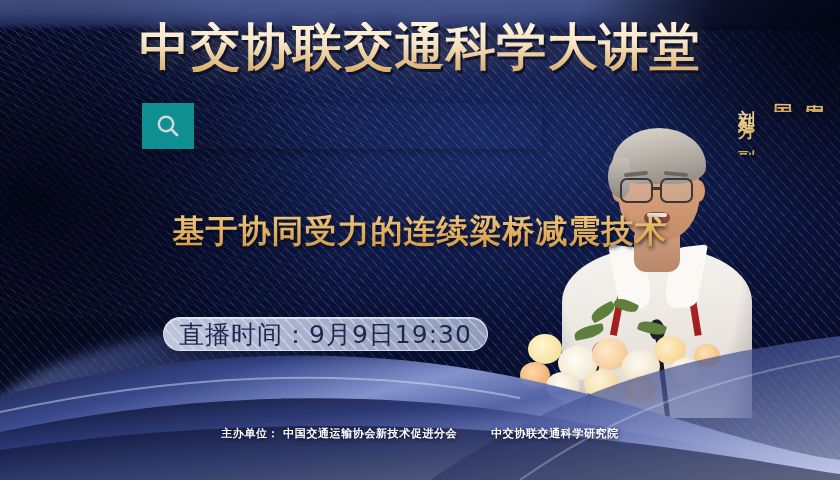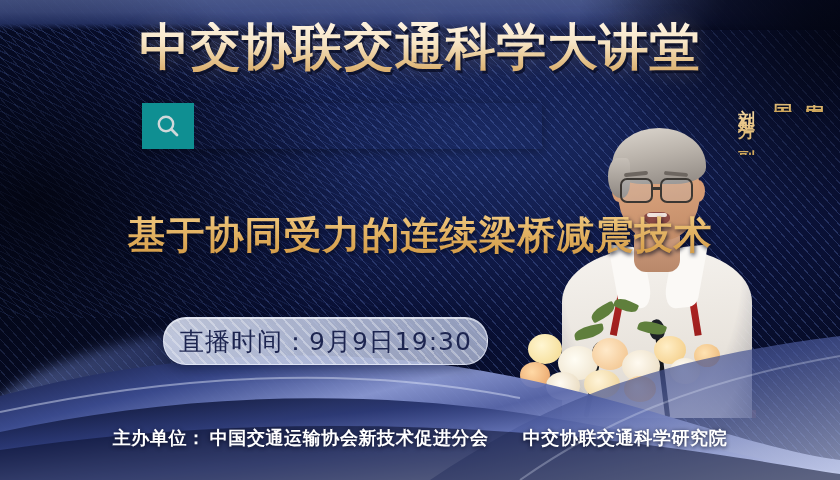--- a/index.html
+++ b/index.html
@@ -187,30 +187,30 @@
     position:relative;z-index:2;
     font-size:27px;font-weight:500;letter-spacing:4px;color:#1b2347;
     font-family:"DejaVu Sans","Liberation Sans",sans-serif;
   }
   .subbar-search{
     width:52px;background:#0f8f92;display:flex;align-items:center;justify-content:center;
   }
 
   .topic{
     position:absolute;left:0;right:0;top:210px;text-align:center;
-    font-size:38px;font-weight:700;letter-spacing:1px;white-space:nowrap;
+    font-size:32px;font-weight:700;letter-spacing:1px;white-space:nowrap;
     font-family:Liberation Sans, sans-serif;
     background:linear-gradient(180deg,#f2cd86 0%,#e2b263 45%,#cf9540 100%);
     -webkit-background-clip:text;background-clip:text;
     color:transparent;-webkit-text-fill-color:transparent;
     filter:drop-shadow(1px 2px 2px rgba(4,8,26,.8));
   }
 
   .timepill{
-    position:absolute;left:163px;top:317px;width:325px;height:48px;
+    position:absolute;left:163px;top:317px;width:325px;height:34px;
     border-radius:23px;
     background:linear-gradient(105deg,rgba(214,221,240,.88) 0%,rgba(197,206,231,.84) 45%,rgba(176,186,216,.80) 100%);
     border:1px solid rgba(236,240,252,.75);
     box-shadow:0 3px 14px rgba(4,8,30,.45), inset 0 1px 0 rgba(255,255,255,.6);
     display:flex;align-items:center;justify-content:center;overflow:hidden;
   }
   .timepill:before{
     content:"";position:absolute;inset:0;
     background:repeating-linear-gradient(48deg,
       rgba(255,255,255,0) 0px,rgba(255,255,255,0) 6px,
@@ -231,21 +231,21 @@
     color:transparent;-webkit-text-fill-color:transparent;
     filter:drop-shadow(1px 1px 2px rgba(4,8,26,.85));
     white-space:nowrap;
   }
   .vcol-company{right:14px;top:88px;font-size:19px;}
   .vcol-dept{right:46px;top:88px;font-size:19px;}
   .vcol-person{right:84px;top:96px;font-size:17px;letter-spacing:6px;}
 
   .footer{
     position:absolute;left:0;right:0;top:426px;text-align:center;
-    font-size:18px;font-weight:700;color:#ffffff;letter-spacing:.6px;
+    font-size:11px;font-weight:700;color:#ffffff;letter-spacing:.6px;
     font-family:"DejaVu Sans","Liberation Sans",sans-serif;
     text-shadow:0 1px 4px rgba(4,8,30,.9);
     white-space:nowrap;
   }
   .footer span{margin:0 2px;}
   .footer .gap{display:inline-block;width:26px;}
 </style>
 </head>
 <body>
 

